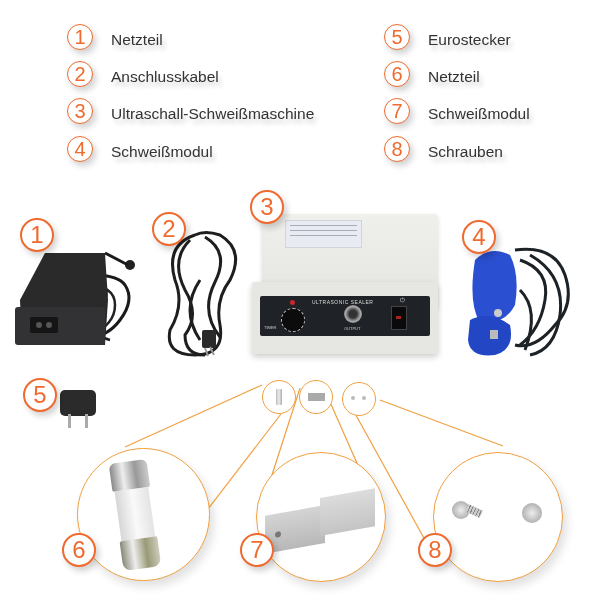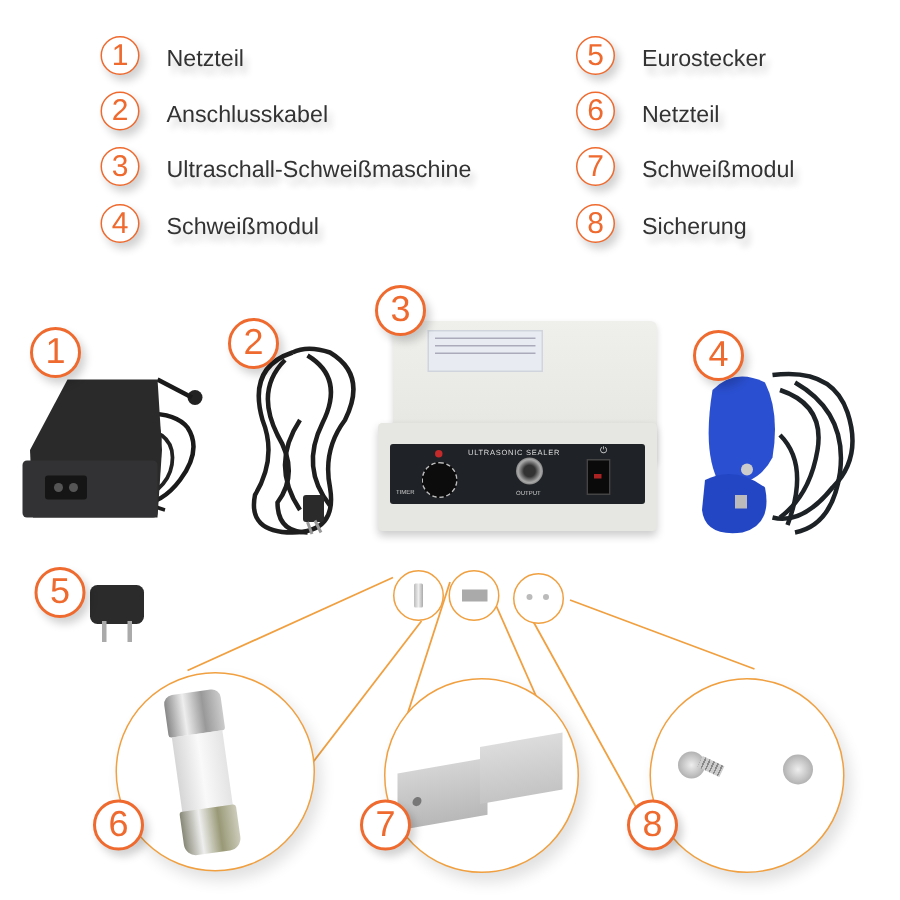--- a/index.html
+++ b/index.html
@@ -48,21 +48,21 @@
   <div class="legend-item" style="left:384px;top:61px;">
     <div class="badge">6</div>
     <span class="legend-label">Netzteil</span>
   </div>
   <div class="legend-item" style="left:384px;top:98px;">
     <div class="badge">7</div>
     <span class="legend-label">Schweißmodul</span>
   </div>
   <div class="legend-item" style="left:384px;top:136px;">
     <div class="badge">8</div>
-    <span class="legend-label">Sicherung</span>
+    <span class="legend-label">Schrauben</span>
   </div>
 </div>
 
 <svg class="lines" width="600" height="600">
   <g stroke="#f0a040" stroke-width="1.2" fill="none">
     <line x1="262" y1="385" x2="125" y2="447"></line>
     <line x1="281" y1="414" x2="198" y2="522"></line>
     <line x1="300" y1="388" x2="271" y2="478"></line>
     <line x1="330" y1="402" x2="360" y2="470"></line>
     <line x1="352" y1="408" x2="425" y2="540"></line>

